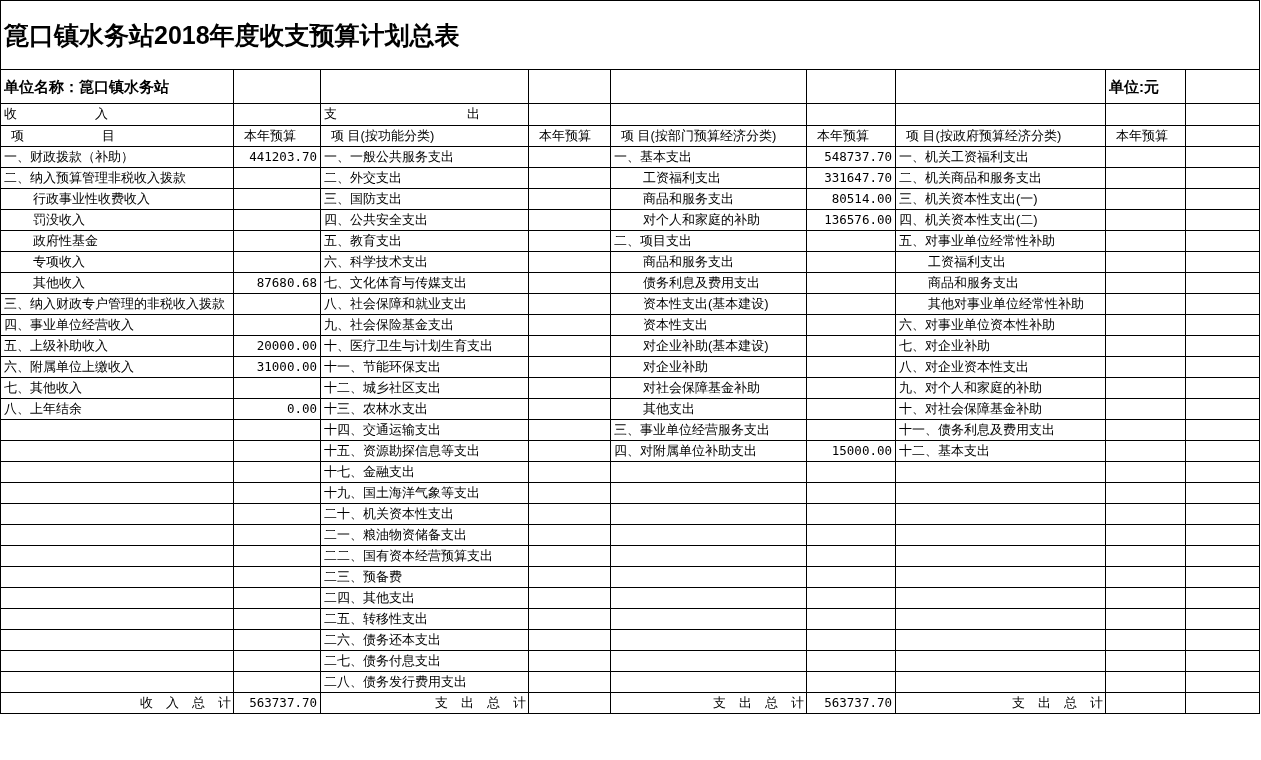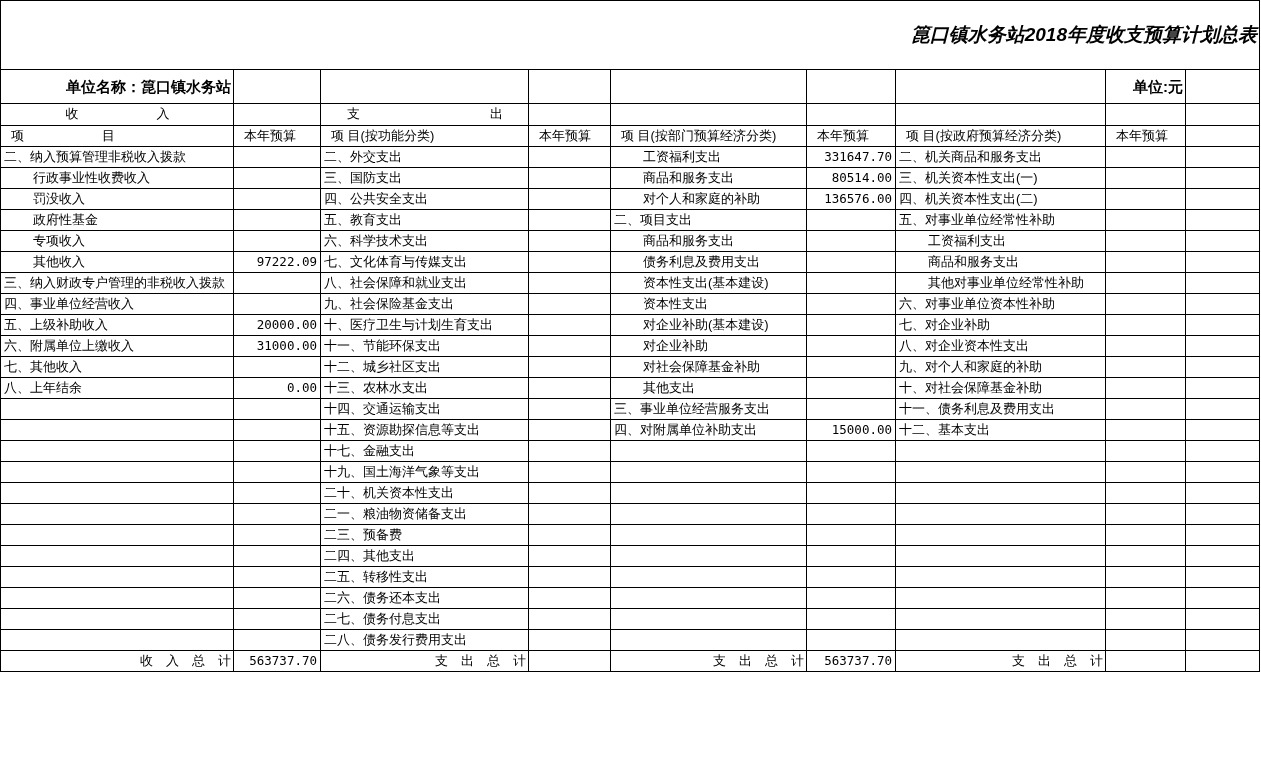--- a/index.html
+++ b/index.html
@@ -1,24 +1,24 @@
 <!DOCTYPE html>
 <html><head>
 <meta charset="utf-8">
 <style>
   html,body{margin:0;padding:0;background:#fff;}
   body{width:1261px;color:#000;font-family:"Liberation Sans",sans-serif;}
   table{border-collapse:collapse;table-layout:fixed;width:1259px;border:1px solid #000;}
   td{border:1px solid #000;height:20px;padding:0 2px 0 3px;font-size:13px;line-height:1.15;
      overflow:hidden;white-space:nowrap;vertical-align:middle;}
-  .title-cell{border:none;height:68px;text-align:right;font-weight:bold;font-size:19px;
-     font-family:"Liberation Sans",sans-serif;font-style:italic;}
-  .unit-row td{height:33px;text-align:right;}
+  .title-cell{border:none;height:68px;text-align:left;font-weight:bold;font-size:25px;
+     font-family:"Liberation Sans",sans-serif;}
+  .unit-row td{height:33px;}
   .bold{font-weight:bold;font-size:15px;}
-  .group-row td{height:21px;text-align:center;}
+  .group-row td{height:21px;}
   .head-row td{height:20px;padding-left:10px;}
   .item{text-align:left;}
   .ind{padding-left:32px;}
   .val{text-align:right;font-family:"DejaVu Sans Mono",monospace;font-size:12.5px;padding-right:3px;}
   .total-row td{height:20px;text-align:right;}
 </style>
 </head>
 <body>
 
 <table>
@@ -66,20 +66,31 @@
       <td>本年预算</td>
       <td>项 目(按部门预算经济分类)</td>
       <td>本年预算</td>
       <td>项 目(按政府预算经济分类)</td>
       <td>本年预算</td>
       <td></td>
     </tr>
   </thead>
   <tbody id="data-rows">
       <tr>
+        <td class="item">一、财政拨款（补助）</td>
+        <td class="val">441203.70</td>
+        <td class="item">一、一般公共服务支出</td>
+        <td class="val"></td>
+        <td class="item">一、基本支出</td>
+        <td class="val">548737.70</td>
+        <td class="item">一、机关工资福利支出</td>
+        <td class="val"></td>
+        <td></td>
+      </tr>
+      <tr>
         <td class="item">二、纳入预算管理非税收入拨款</td>
         <td class="val"></td>
         <td class="item">二、外交支出</td>
         <td class="val"></td>
         <td class="item ind">工资福利支出</td>
         <td class="val">331647.70</td>
         <td class="item">二、机关商品和服务支出</td>
         <td class="val"></td>
         <td></td>
       </tr>
@@ -122,21 +133,21 @@
         <td class="item">六、科学技术支出</td>
         <td class="val"></td>
         <td class="item ind">商品和服务支出</td>
         <td class="val"></td>
         <td class="item ind">工资福利支出</td>
         <td class="val"></td>
         <td></td>
       </tr>
       <tr>
         <td class="item ind">其他收入</td>
-        <td class="val">97222.09</td>
+        <td class="val">87680.68</td>
         <td class="item">七、文化体育与传媒支出</td>
         <td class="val"></td>
         <td class="item ind">债务利息及费用支出</td>
         <td class="val"></td>
         <td class="item ind">商品和服务支出</td>
         <td class="val"></td>
         <td></td>
       </tr>
       <tr>
         <td class="item">三、纳入财政专户管理的非税收入拨款</td>
@@ -256,20 +267,31 @@
         <td class="item"></td>
         <td class="val"></td>
         <td class="item"></td>
         <td class="val"></td>
         <td></td>
       </tr>
       <tr>
         <td class="item"></td>
         <td class="val"></td>
         <td class="item">二一、粮油物资储备支出</td>
+        <td class="val"></td>
+        <td class="item"></td>
+        <td class="val"></td>
+        <td class="item"></td>
+        <td class="val"></td>
+        <td></td>
+      </tr>
+      <tr>
+        <td class="item"></td>
+        <td class="val"></td>
+        <td class="item">二二、国有资本经营预算支出</td>
         <td class="val"></td>
         <td class="item"></td>
         <td class="val"></td>
         <td class="item"></td>
         <td class="val"></td>
         <td></td>
       </tr>
       <tr>
         <td class="item"></td>
         <td class="val"></td>

